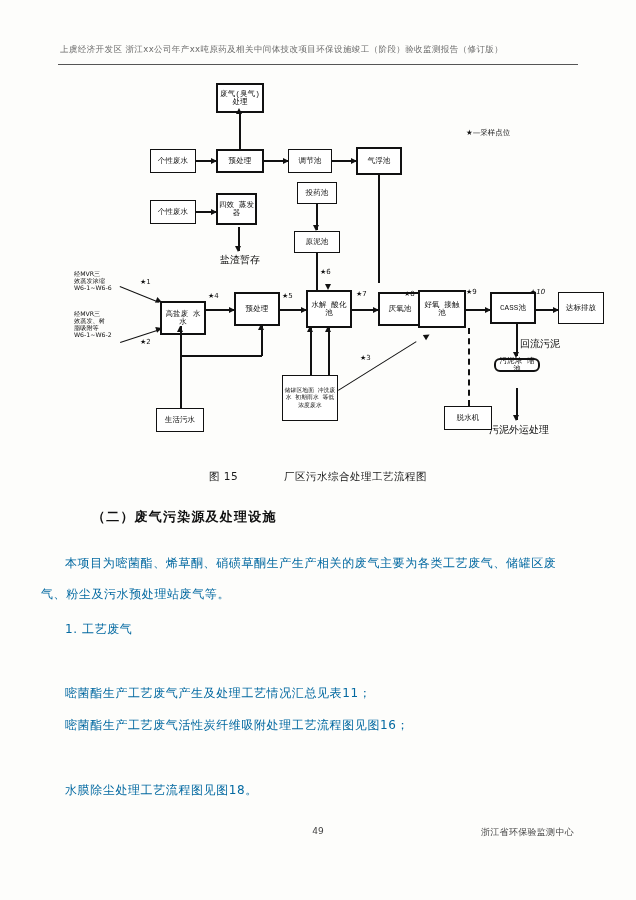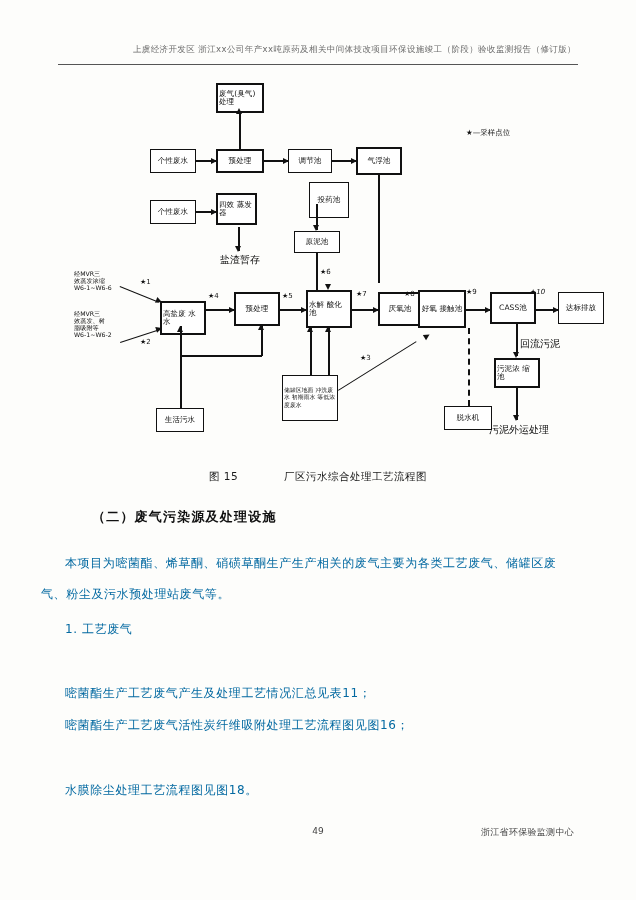--- a/index.html
+++ b/index.html
@@ -4,33 +4,34 @@
 <style>
   html,body{margin:0;padding:0;background:#8a8a8a;}
   body{font-family:"DejaVu Sans","Liberation Sans",sans-serif;}
   .page{
     position:relative;width:636px;height:900px;background:#fdfdfb;
     margin:0 auto;overflow:hidden;
   }
   
   .hdr{
     position:absolute;left:60px;top:44px;width:516px;height:20px;
-    font-size:8.5px;color:#4a4a4a;text-align:right;letter-spacing:.4px;
+    font-size:8.5px;color:#4a4a4a;text-align:left;letter-spacing:.4px;
     white-space:nowrap;overflow:hidden;filter:blur(.35px);opacity:.82;
   }
   .hdr-rule{position:absolute;left:58px;top:64px;width:520px;height:1px;background:#555;}
 
   
   .flow{position:absolute;left:0;top:70px;width:636px;height:395px;}
   .bx{
     position:absolute;border:1.6px solid #111;background:#fff;
     display:flex;align-items:center;justify-content:center;
-    font-size:7.5px;line-height:1.12;color:#111;text-align:left;
+    font-size:7.5px;line-height:1.12;color:#111;text-align:center;
     letter-spacing:.1px;padding:1px;box-sizing:border-box;
     filter:blur(.22px);
+    font-family:Liberation Mono, monospace;
   }
   .bx.thick{border-width:2.1px;}
   .lbl{
     position:absolute;font-size:10px;line-height:1.15;color:#111;
     text-align:center;filter:blur(.22px);white-space:pre-line;
   }
   .lbl.left{text-align:left;}
   
   .h{position:absolute;height:1.5px;background:#111;}
   .v{position:absolute;width:1.5px;background:#111;}
@@ -101,21 +102,21 @@
     <div class="bx" style="left:150px;top:130px;width:46px;height:24px;">个性废水</div>
     <div class="h" style="left:196px;top:141px;width:20px;"></div>
     <div class="ar r" style="left:211px;top:138.5px;"></div>
 
     <div class="bx thick" style="left:216px;top:123px;width:41px;height:32px;">四效
 蒸发器</div>
     <div class="v" style="left:238px;top:157px;height:24px;"></div>
     <div class="ar d" style="left:235px;top:176px;"></div>
     <div class="lbl" style="left:212px;top:184px;width:56px;">盐渣暂存</div>
 
-    <div class="bx" style="left:297px;top:112px;width:40px;height:36px;margin-left:12px;">投药池</div>
+    <div class="bx" style="left:297px;top:112px;width:40px;height:22px;">投药池</div>
     <div class="v" style="left:316px;top:134px;height:26px;"></div>
     <div class="ar d" style="left:313px;top:155px;"></div>
     <div class="bx" style="left:294px;top:161px;width:46px;height:22px;">原泥池</div>
     <div class="v" style="left:316px;top:183px;height:48px;"></div>
 
     <div class="lbl left" style="left:74px;top:200px;width:64px;font-size:6.2px;">经MVR三
 效蒸发浓缩
 W6-1~W6-6</div>
     <div class="lbl left" style="left:74px;top:240px;width:64px;font-size:6.2px;">经MVR三
 效蒸发、树
@@ -183,21 +184,21 @@
 
     <div class="diag" style="left:338px;top:320px;width:92px;transform:rotate(-32deg);"></div>
     <div class="ar r" style="left:424px;top:263px;transform:rotate(-32deg);"></div>
     <div class="star" style="left:360px;top:284px;">★3</div>
 
     <div class="lbl" style="left:512px;top:268px;width:56px;">回流污泥</div>
     <div class="v" style="left:516px;top:254px;height:20px;"></div>
     <div class="ar d" style="left:513px;top:282px;"></div>
     <div class="v" style="left:516px;top:272px;height:14px;"></div>
 
-    <div class="bx thick" style="left:494px;top:288px;width:46px;height:30px;">污泥浓
+    <div class="bx thick" style="left:494px;top:288px;width:46px;height:14px;border-radius:6px;">污泥浓
 缩池</div>
     <div class="v" style="left:516px;top:318px;height:32px;"></div>
     <div class="ar d" style="left:513px;top:345px;"></div>
     <div class="lbl" style="left:486px;top:354px;width:66px;">污泥外运处理</div>
 
     <div class="bx" style="left:444px;top:336px;width:48px;height:24px;">脱水机</div>
     <div class="vd" style="left:468px;top:258px;height:78px;"></div>
 
   </div>
 

